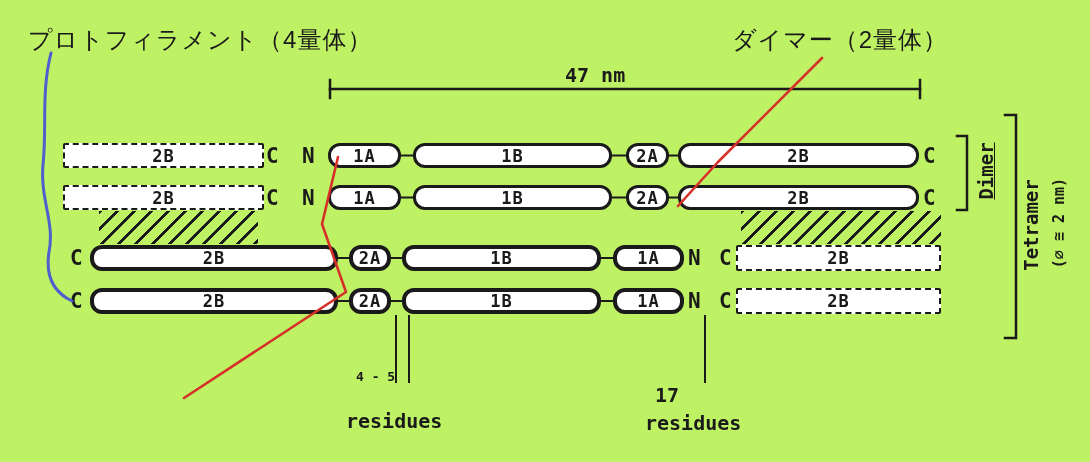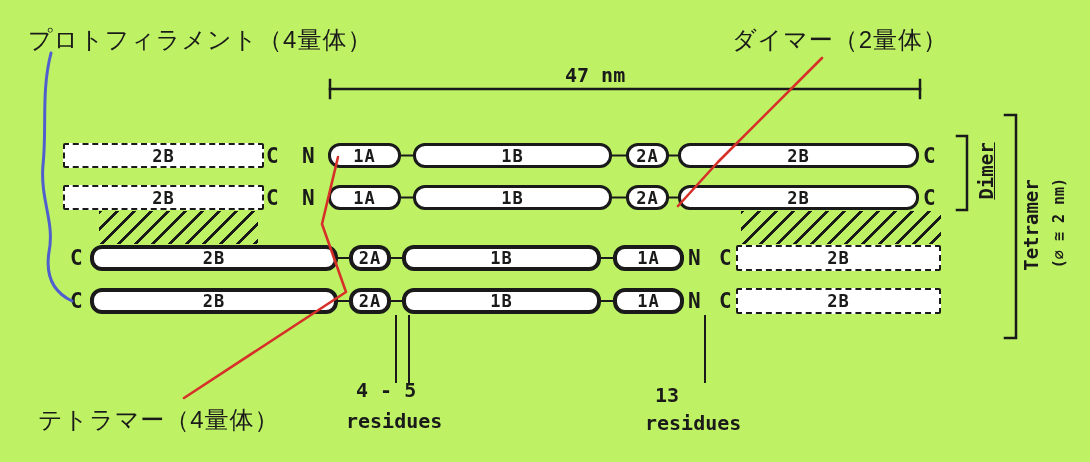--- a/index.html
+++ b/index.html
@@ -38,21 +38,20 @@
   .redln{stroke:var(--red,#d63029);stroke-width:2.6;fill:none;stroke-linecap:round;stroke-linejoin:round}
   .blueln{stroke:var(--blue,#4f5fce);stroke-width:3;fill:none;stroke-linecap:round}
 </style>
 </head>
 <body>
 
 <div class="stage">
 
   <div class="jp" style="left:28px;top:24px">プロトフィラメント（4量体）</div>
   <div class="jp" style="left:732px;top:24px">ダイマー（2量体）</div>
-  <div class="jp" style="left:38px;top:404px">テトラマー（4量体）</div>
 
   <div class="mono" style="left:565px;top:63px;width:140px;font-size:20px">47 nm</div>
 
   <div class="hatch" style="left:99px;top:211px;width:159px;height:33px"></div>
   <div class="hatch" style="left:741px;top:211px;width:200px;height:33px"></div>
 
   <div class="box dashed r1 x-d12">2B</div>
   <div class="term r1" style="left:266px">C</div>
   <div class="term r1" style="left:302px">N</div>
   <div class="box r1 x-a12">1A</div>
@@ -81,23 +80,23 @@
 
   <div class="term r4" style="left:70px">C</div>
   <div class="box thick r4 x-2b34">2B</div>
   <div class="box thick r4 x-2a34">2A</div>
   <div class="box thick r4 x-1b34">1B</div>
   <div class="box thick r4 x-1a34">1A</div>
   <div class="term r4" style="left:688px">N</div>
   <div class="term r4" style="left:719px">C</div>
   <div class="box dashed r4 x-d34">2B</div>
 
-  <div class="mono" style="left:356px;top:378px;width:100px;font-size:20px">4 - 5</div>
+  <div class="mono" style="left:356px;top:369px;width:100px;font-size:13px">4 - 5</div>
   <div class="mono" style="left:346px;top:409px;width:120px;font-size:20px">residues</div>
-  <div class="mono" style="left:655px;top:383px;width:100px;font-size:20px">13</div>
+  <div class="mono" style="left:655px;top:383px;width:100px;font-size:20px">17</div>
   <div class="mono" style="left:645px;top:411px;width:120px;font-size:20px">residues</div>
 
   <div class="vtext" style="left:946px;top:160px;width:80px;font-size:19px;text-decoration:underline">Dimer</div>
   <div class="vtext" style="left:976px;top:214px;width:110px;font-size:19px">Tetramer</div>
   <div class="vtext" style="left:999px;top:214px;width:120px;font-size:15px">(∅ ≅ 2 nm)</div>
 
   <svg class="overlay" width="1090" height="462" viewBox="0 0 1090 462">
 
     <line class="ln" x1="330" y1="89" x2="920" y2="89"></line>
     <line class="ln" x1="330" y1="80" x2="330" y2="98"></line>

